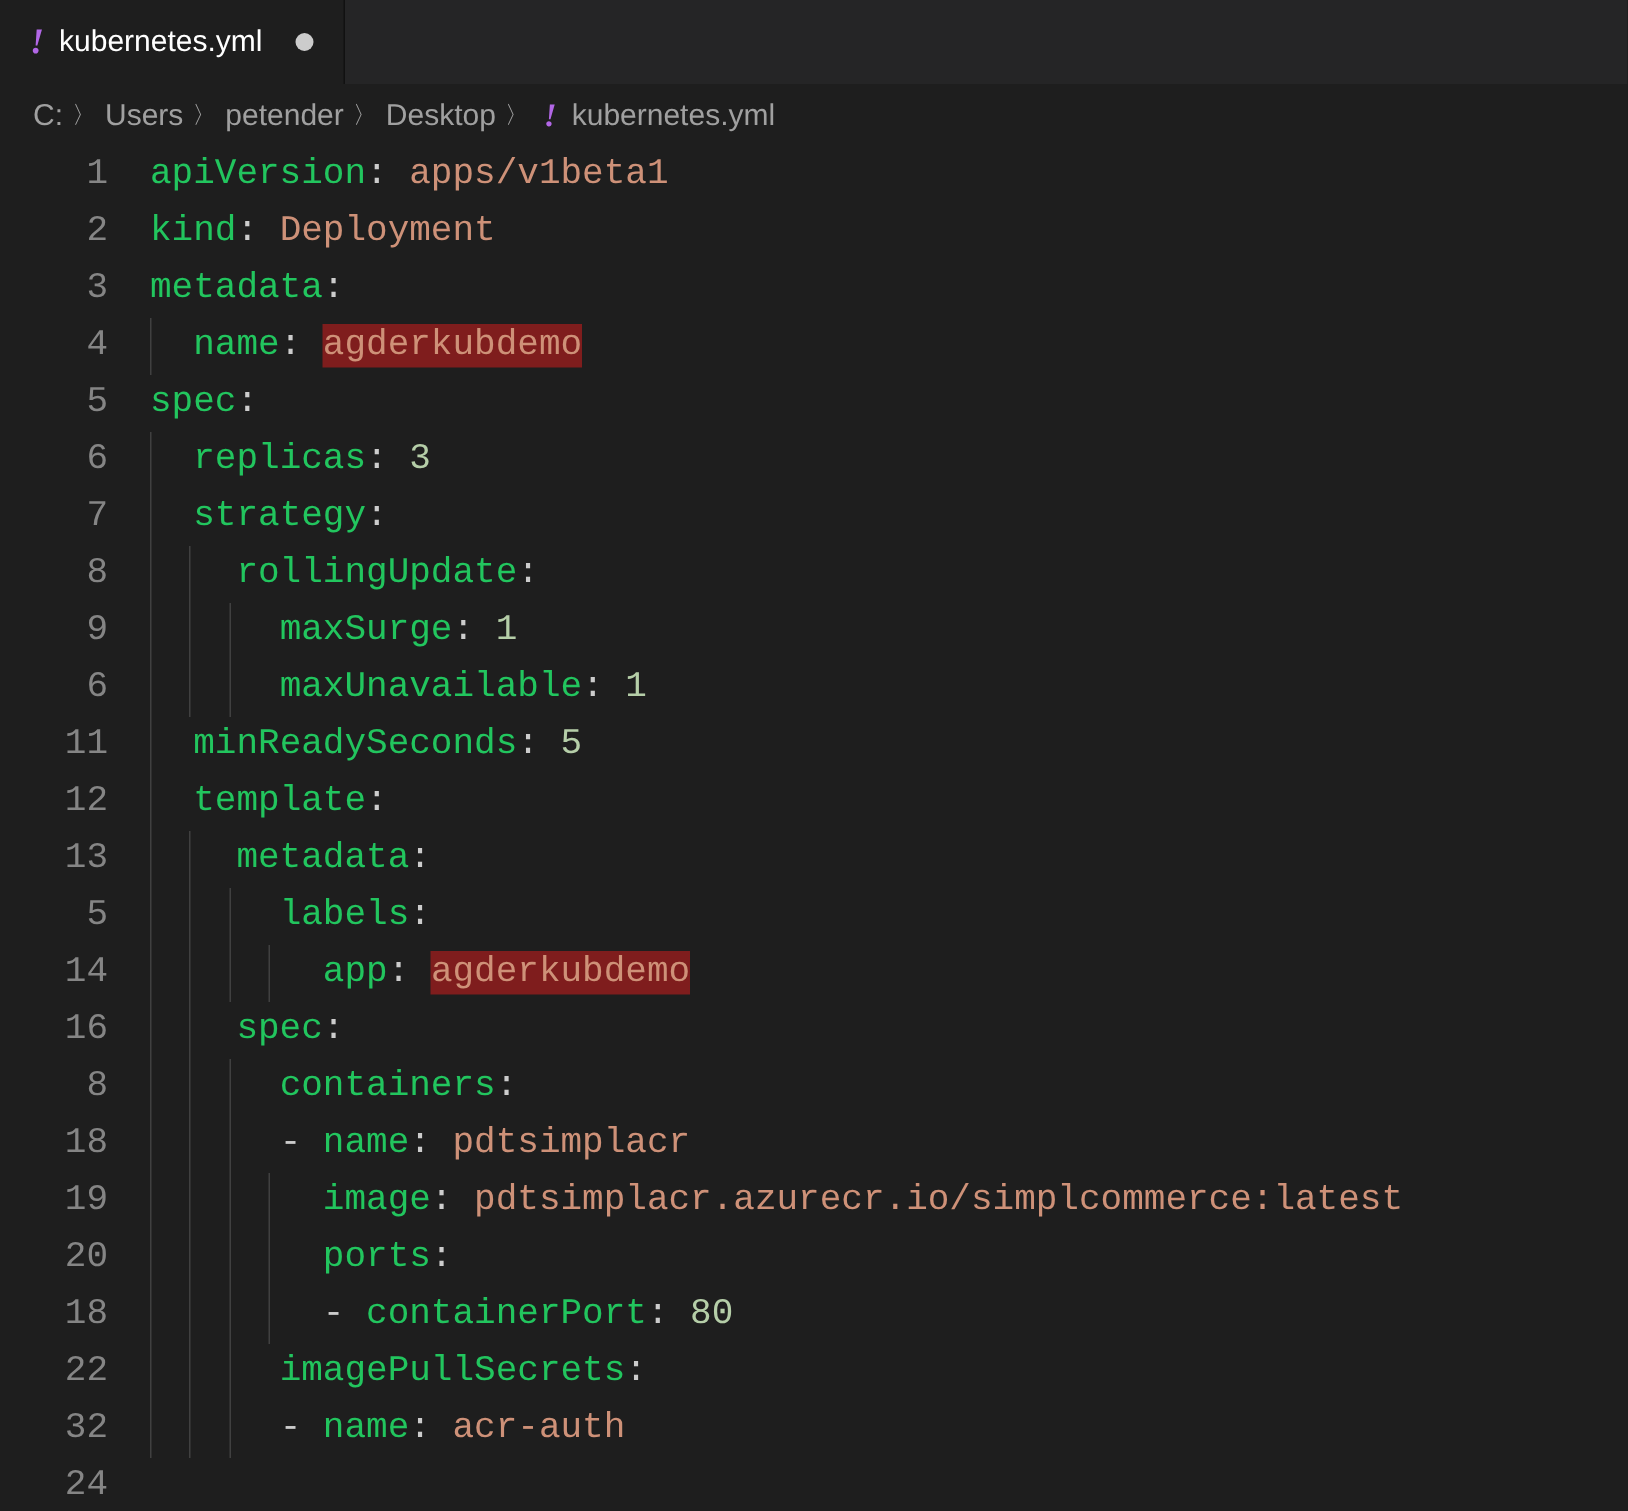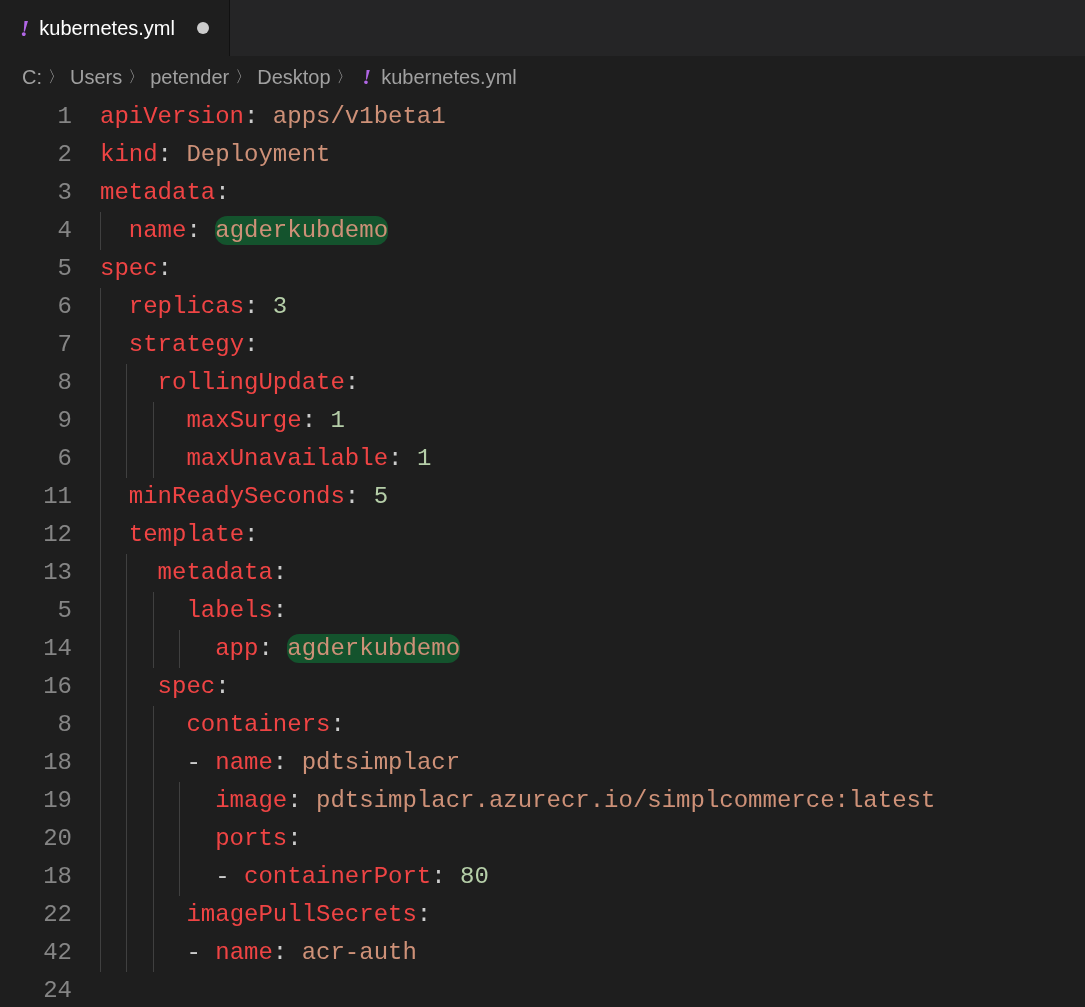--- a/index.html
+++ b/index.html
@@ -83,29 +83,28 @@
   .code-line {
     height: 38px;
     position: relative;
   }
   .indent-guide {
     border-left: 1px solid #404040;
     position: absolute;
     top: 0;
     bottom: 0;
   }
-  .tok-key { color: #ef4444; }
+  .tok-key { color: #22c55e; }
   .tok-colon { color: #cccccc; }
   .tok-val-str { color: #ce9178; }
   .tok-val-num { color: #b5cea8; }
   .tok-dash { color: #cccccc; }
   .hl {
-    background: #14532d;
+    background: #7f1d1d;
     padding: 1px 0px;
-    border-radius: 12px;
   }
 </style>
 </head>
 <body>
 
 <div class="tab-bar">
   <div class="tab">
     <span class="yaml-icon">!</span>
     <span>kubernetes.yml</span>
     <span class="dirty-dot"></span>
@@ -142,17 +141,17 @@
       <div>13</div>
       <div>5</div>
       <div>14</div>
       <div>16</div>
       <div>8</div>
       <div>18</div>
       <div>19</div>
       <div>20</div>
       <div>18</div>
       <div>22</div>
-      <div>42</div>
+      <div>32</div>
       <div>24</div>
     </div>
   <div class="code" id="code"><div class="code-line"><span></span><span class="tok-key">apiVersion</span><span class="tok-colon">: </span><span class="tok-val-str">apps/v1beta1</span></div><div class="code-line"><span></span><span class="tok-key">kind</span><span class="tok-colon">: </span><span class="tok-val-str">Deployment</span></div><div class="code-line"><span></span><span class="tok-key">metadata</span><span class="tok-colon">:</span></div><div class="code-line"><span class="indent-guide" style="left: 0px;"></span><span>  </span><span class="tok-key">name</span><span class="tok-colon">: </span><span class="tok-val-str hl">agderkubdemo</span></div><div class="code-line"><span></span><span class="tok-key">spec</span><span class="tok-colon">:</span></div><div class="code-line"><span class="indent-guide" style="left: 0px;"></span><span>  </span><span class="tok-key">replicas</span><span class="tok-colon">: </span><span class="tok-val-num">3</span></div><div class="code-line"><span class="indent-guide" style="left: 0px;"></span><span>  </span><span class="tok-key">strategy</span><span class="tok-colon">:</span></div><div class="code-line"><span class="indent-guide" style="left: 0px;"></span><span class="indent-guide" style="left: 26.4px;"></span><span>    </span><span class="tok-key">rollingUpdate</span><span class="tok-colon">:</span></div><div class="code-line"><span class="indent-guide" style="left: 0px;"></span><span class="indent-guide" style="left: 26.4px;"></span><span class="indent-guide" style="left: 52.8px;"></span><span>      </span><span class="tok-key">maxSurge</span><span class="tok-colon">: </span><span class="tok-val-num">1</span></div><div class="code-line"><span class="indent-guide" style="left: 0px;"></span><span class="indent-guide" style="left: 26.4px;"></span><span class="indent-guide" style="left: 52.8px;"></span><span>      </span><span class="tok-key">maxUnavailable</span><span class="tok-colon">: </span><span class="tok-val-num">1</span></div><div class="code-line"><span class="indent-guide" style="left: 0px;"></span><span>  </span><span class="tok-key">minReadySeconds</span><span class="tok-colon">: </span><span class="tok-val-num">5</span></div><div class="code-line"><span class="indent-guide" style="left: 0px;"></span><span>  </span><span class="tok-key">template</span><span class="tok-colon">:</span></div><div class="code-line"><span class="indent-guide" style="left: 0px;"></span><span class="indent-guide" style="left: 26.4px;"></span><span>    </span><span class="tok-key">metadata</span><span class="tok-colon">:</span></div><div class="code-line"><span class="indent-guide" style="left: 0px;"></span><span class="indent-guide" style="left: 26.4px;"></span><span class="indent-guide" style="left: 52.8px;"></span><span>      </span><span class="tok-key">labels</span><span class="tok-colon">:</span></div><div class="code-line"><span class="indent-guide" style="left: 0px;"></span><span class="indent-guide" style="left: 26.4px;"></span><span class="indent-guide" style="left: 52.8px;"></span><span class="indent-guide" style="left: 79.2px;"></span><span>        </span><span class="tok-key">app</span><span class="tok-colon">: </span><span class="tok-val-str hl">agderkubdemo</span></div><div class="code-line"><span class="indent-guide" style="left: 0px;"></span><span class="indent-guide" style="left: 26.4px;"></span><span>    </span><span class="tok-key">spec</span><span class="tok-colon">:</span></div><div class="code-line"><span class="indent-guide" style="left: 0px;"></span><span class="indent-guide" style="left: 26.4px;"></span><span class="indent-guide" style="left: 52.8px;"></span><span>      </span><span class="tok-key">containers</span><span class="tok-colon">:</span></div><div class="code-line"><span class="indent-guide" style="left: 0px;"></span><span class="indent-guide" style="left: 26.4px;"></span><span class="indent-guide" style="left: 52.8px;"></span><span>      </span><span class="tok-dash">- </span><span class="tok-key">name</span><span class="tok-colon">: </span><span class="tok-val-str">pdtsimplacr</span></div><div class="code-line"><span class="indent-guide" style="left: 0px;"></span><span class="indent-guide" style="left: 26.4px;"></span><span class="indent-guide" style="left: 52.8px;"></span><span class="indent-guide" style="left: 79.2px;"></span><span>        </span><span class="tok-key">image</span><span class="tok-colon">: </span><span class="tok-val-str">pdtsimplacr.azurecr.io/simplcommerce:latest</span></div><div class="code-line"><span class="indent-guide" style="left: 0px;"></span><span class="indent-guide" style="left: 26.4px;"></span><span class="indent-guide" style="left: 52.8px;"></span><span class="indent-guide" style="left: 79.2px;"></span><span>        </span><span class="tok-key">ports</span><span class="tok-colon">:</span></div><div class="code-line"><span class="indent-guide" style="left: 0px;"></span><span class="indent-guide" style="left: 26.4px;"></span><span class="indent-guide" style="left: 52.8px;"></span><span class="indent-guide" style="left: 79.2px;"></span><span>        </span><span class="tok-dash">- </span><span class="tok-key">containerPort</span><span class="tok-colon">: </span><span class="tok-val-num">80</span></div><div class="code-line"><span class="indent-guide" style="left: 0px;"></span><span class="indent-guide" style="left: 26.4px;"></span><span class="indent-guide" style="left: 52.8px;"></span><span>      </span><span class="tok-key">imagePullSecrets</span><span class="tok-colon">:</span></div><div class="code-line"><span class="indent-guide" style="left: 0px;"></span><span class="indent-guide" style="left: 26.4px;"></span><span class="indent-guide" style="left: 52.8px;"></span><span>      </span><span class="tok-dash">- </span><span class="tok-key">name</span><span class="tok-colon">: </span><span class="tok-val-str">acr-auth</span></div><div class="code-line"><span></span></div></div>
 </div>
 
 </body></html>

